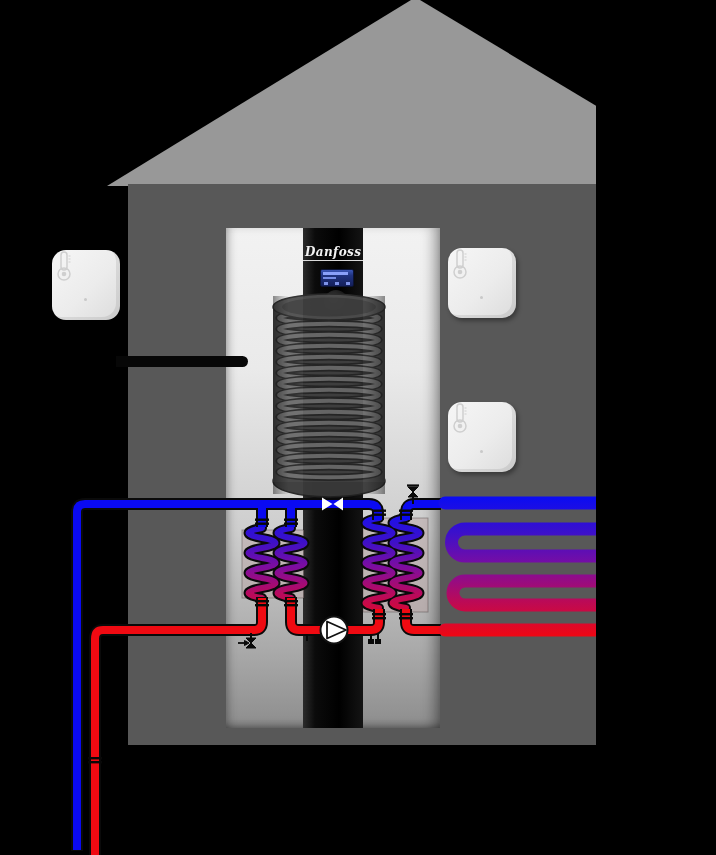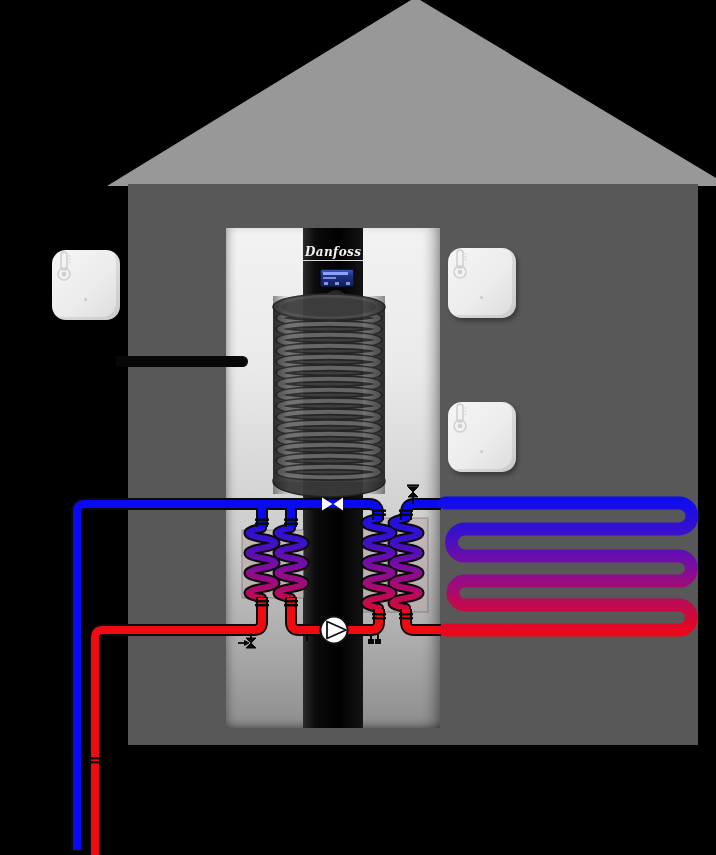--- a/index.html
+++ b/index.html
@@ -1,16 +1,16 @@
 <!DOCTYPE html>
 <html><head>
 <meta charset="utf-8">
 <style>
   html,body{margin:0;padding:0;background:#000;}
-  #stage{position:relative;width:716px;height:855px;background:#000;overflow:hidden;
+  #stage{position:relative;width:596px;height:855px;background:#000;overflow:hidden;
          font-family:"Liberation Sans",sans-serif;}
   #stage svg{position:absolute;left:0;top:0;pointer-events:none;}
   .layer{position:absolute;left:0;top:0;width:716px;height:855px;}
 
   
   .unit-body{position:absolute;left:226px;top:228px;width:214px;height:500px;
     background:linear-gradient(180deg,#f2f2f2 0%,#eaeaea 28%,#cecece 60%,#aaaaaa 84%,#8d8d8d 100%);
     box-shadow:inset 8px 0 10px -6px rgba(0,0,0,.3), inset -12px 0 14px -7px rgba(0,0,0,.4),
                inset 0 3px 3px -2px rgba(255,255,255,.6), inset 0 -6px 8px -4px rgba(0,0,0,.35);}
   .unit-strip{position:absolute;left:303px;top:228px;width:60px;height:500px;

